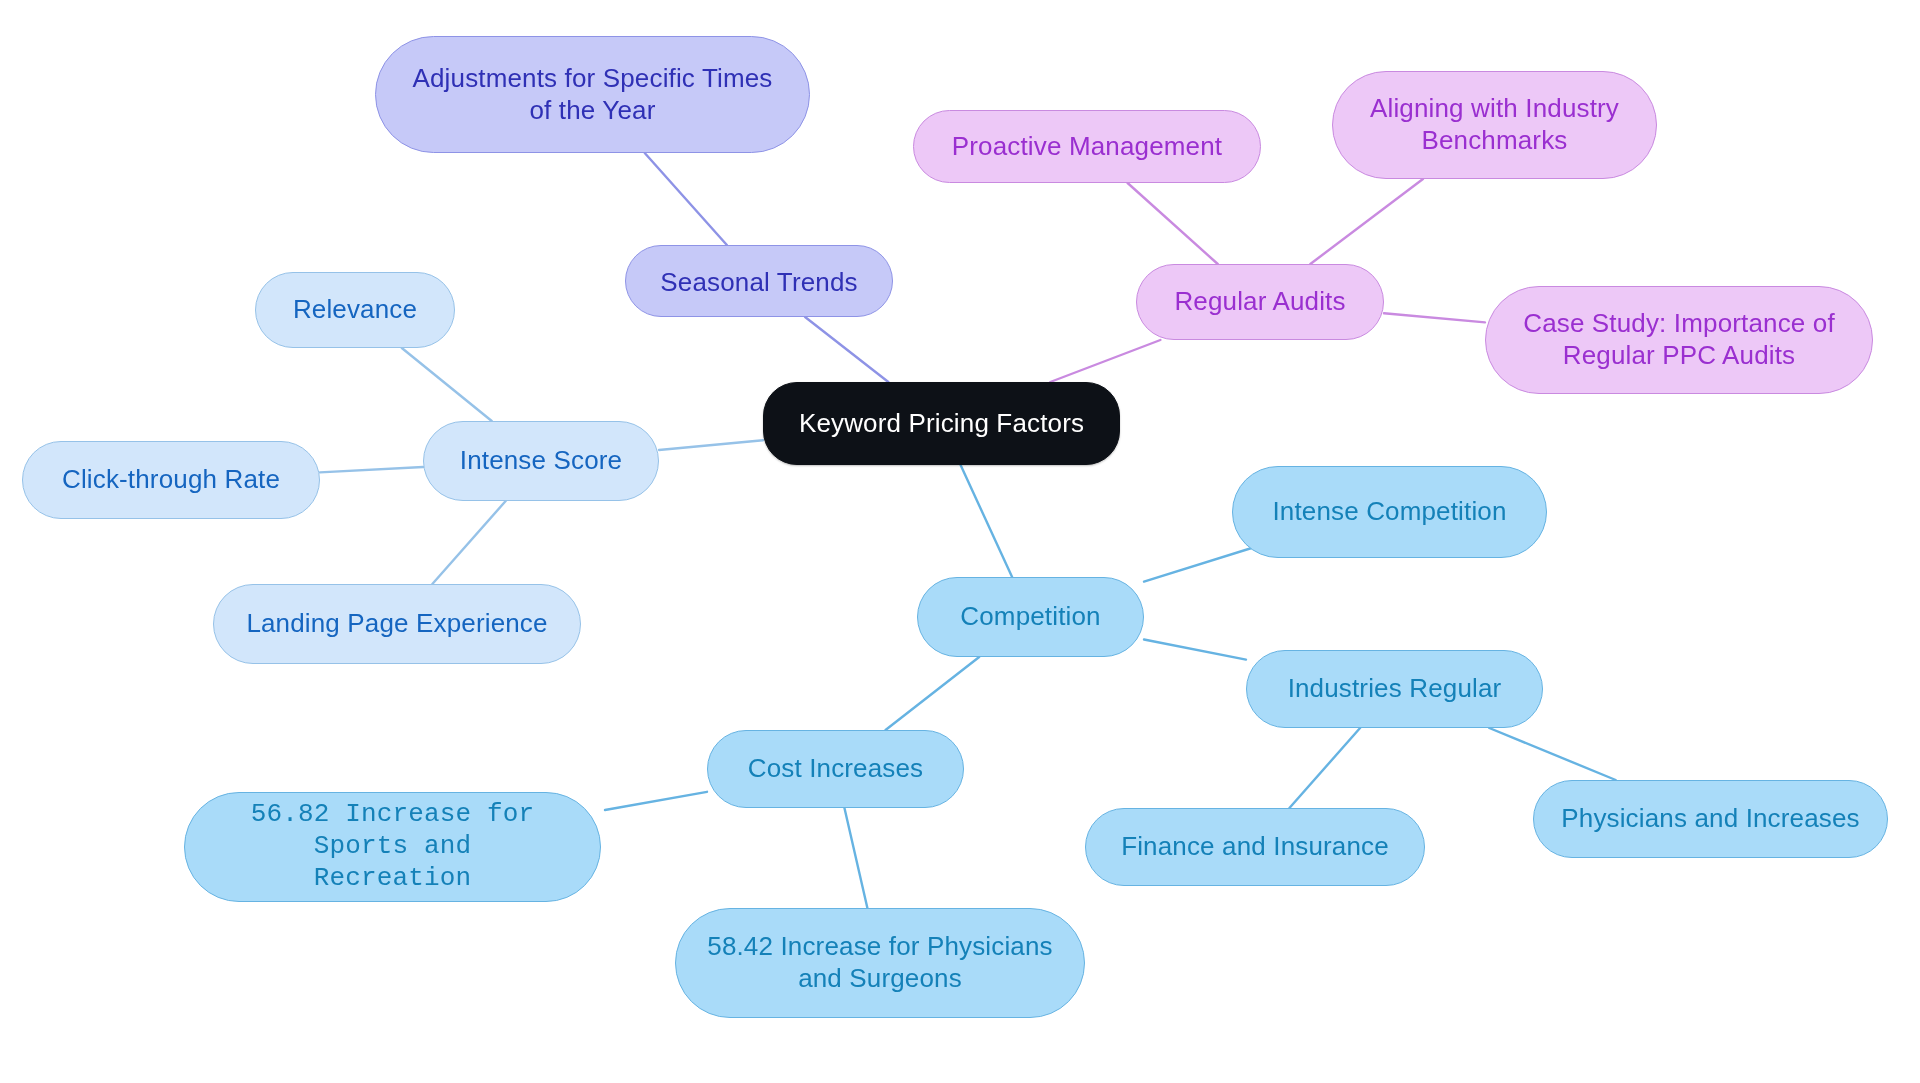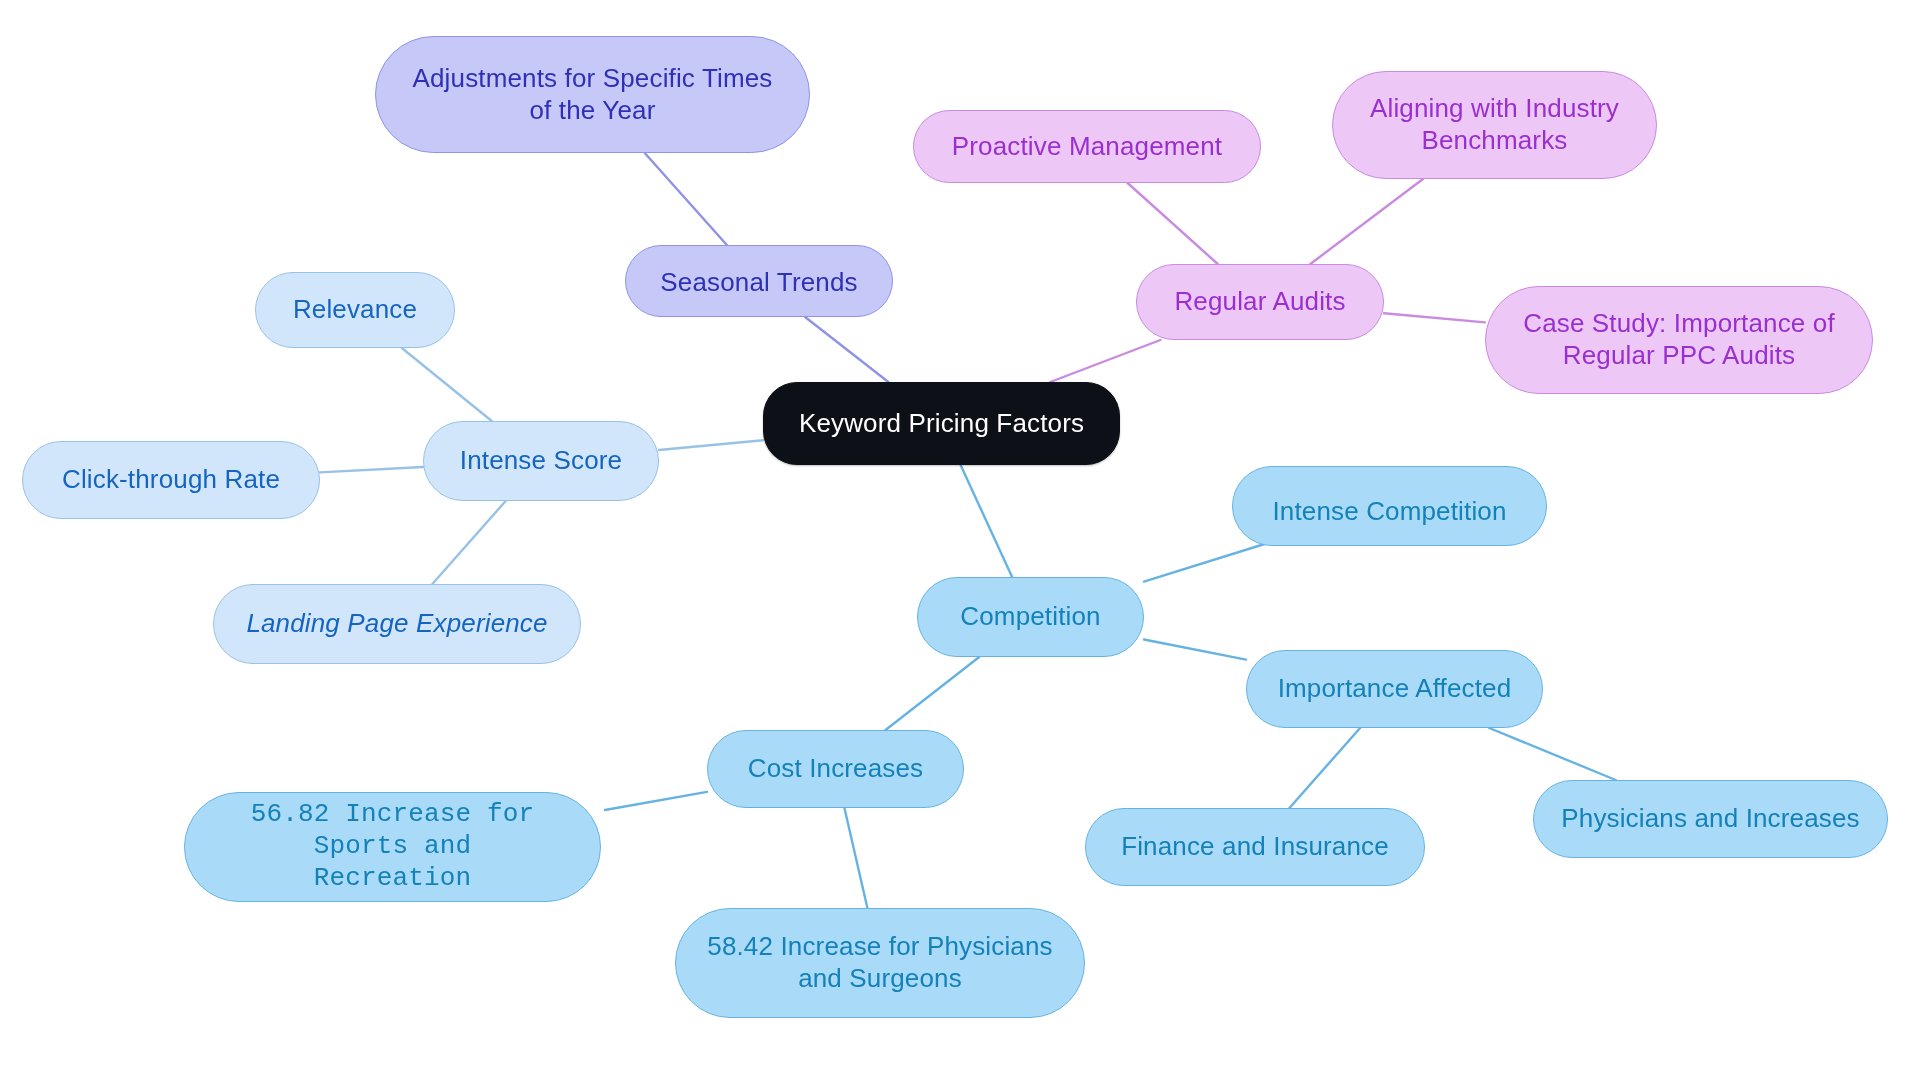--- a/index.html
+++ b/index.html
@@ -112,25 +112,25 @@
   <div class="node orchid" style="left: 1136px; top: 264px; width: 248px; height: 76px;"><span>Regular Audits</span></div>
   <div class="node orchid" style="left: 913px; top: 110px; width: 348px; height: 73px; text-align: right;"><span>Proactive Management</span></div>
   <div class="node orchid" style="left: 1485px; top: 286px; width: 388px; height: 108px;"><span>Case Study: Importance of
 Regular PPC Audits</span></div>
   <div class="node orchid" style="left: 1332px; top: 71px; width: 325px; height: 108px;"><span>Aligning with Industry
 Benchmarks</span></div>
 
   <div class="node paleblue" style="left: 423px; top: 421px; width: 236px; height: 80px;"><span>Intense Score</span></div>
   <div class="node paleblue" style="left: 255px; top: 272px; width: 200px; height: 76px; text-align: center;"><span>Relevance</span></div>
   <div class="node paleblue" style="left: 22px; top: 441px; width: 298px; height: 78px;"><span>Click-through Rate</span></div>
-  <div class="node paleblue" style="left: 213px; top: 584px; width: 368px; height: 80px; font-style: italic;"><span>Landing Page Experience</span></div>
+  <div class="node paleblue" style="left: 213px; top: 584px; width: 368px; height: 80px;"><span>Landing Page Experience</span></div>
 
   <div class="node skyblue" style="left: 917px; top: 577px; width: 227px; height: 80px;"><span>Competition</span></div>
-  <div class="node skyblue" style="left: 1232px; top: 466px; width: 315px; height: 80px; align-items: flex-end;"><span>Intense Competition</span></div>
-  <div class="node skyblue" style="left: 1246px; top: 650px; width: 297px; height: 78px;"><span>Importance Affected</span></div>
+  <div class="node skyblue" style="left: 1232px; top: 466px; width: 315px; height: 92px;"><span>Intense Competition</span></div>
+  <div class="node skyblue" style="left: 1246px; top: 650px; width: 297px; height: 78px;"><span>Industries Regular</span></div>
   <div class="node skyblue" style="left: 1085px; top: 808px; width: 340px; height: 78px;"><span>Finance and Insurance</span></div>
   <div class="node skyblue" style="left: 1533px; top: 780px; width: 355px; height: 78px;"><span>Physicians and Increases</span></div>
   <div class="node skyblue" style="left: 707px; top: 730px; width: 257px; height: 78px;"><span>Cost Increases</span></div>
   <div class="node skyblue" style="left: 184px; top: 792px; width: 417px; height: 110px; font-family: Liberation Mono, monospace;"><span>56.82 Increase for Sports and
 Recreation</span></div>
   <div class="node skyblue" style="left: 675px; top: 908px; width: 410px; height: 110px;"><span>58.42 Increase for Physicians
 and Surgeons</span></div>
 
 </div>
 

